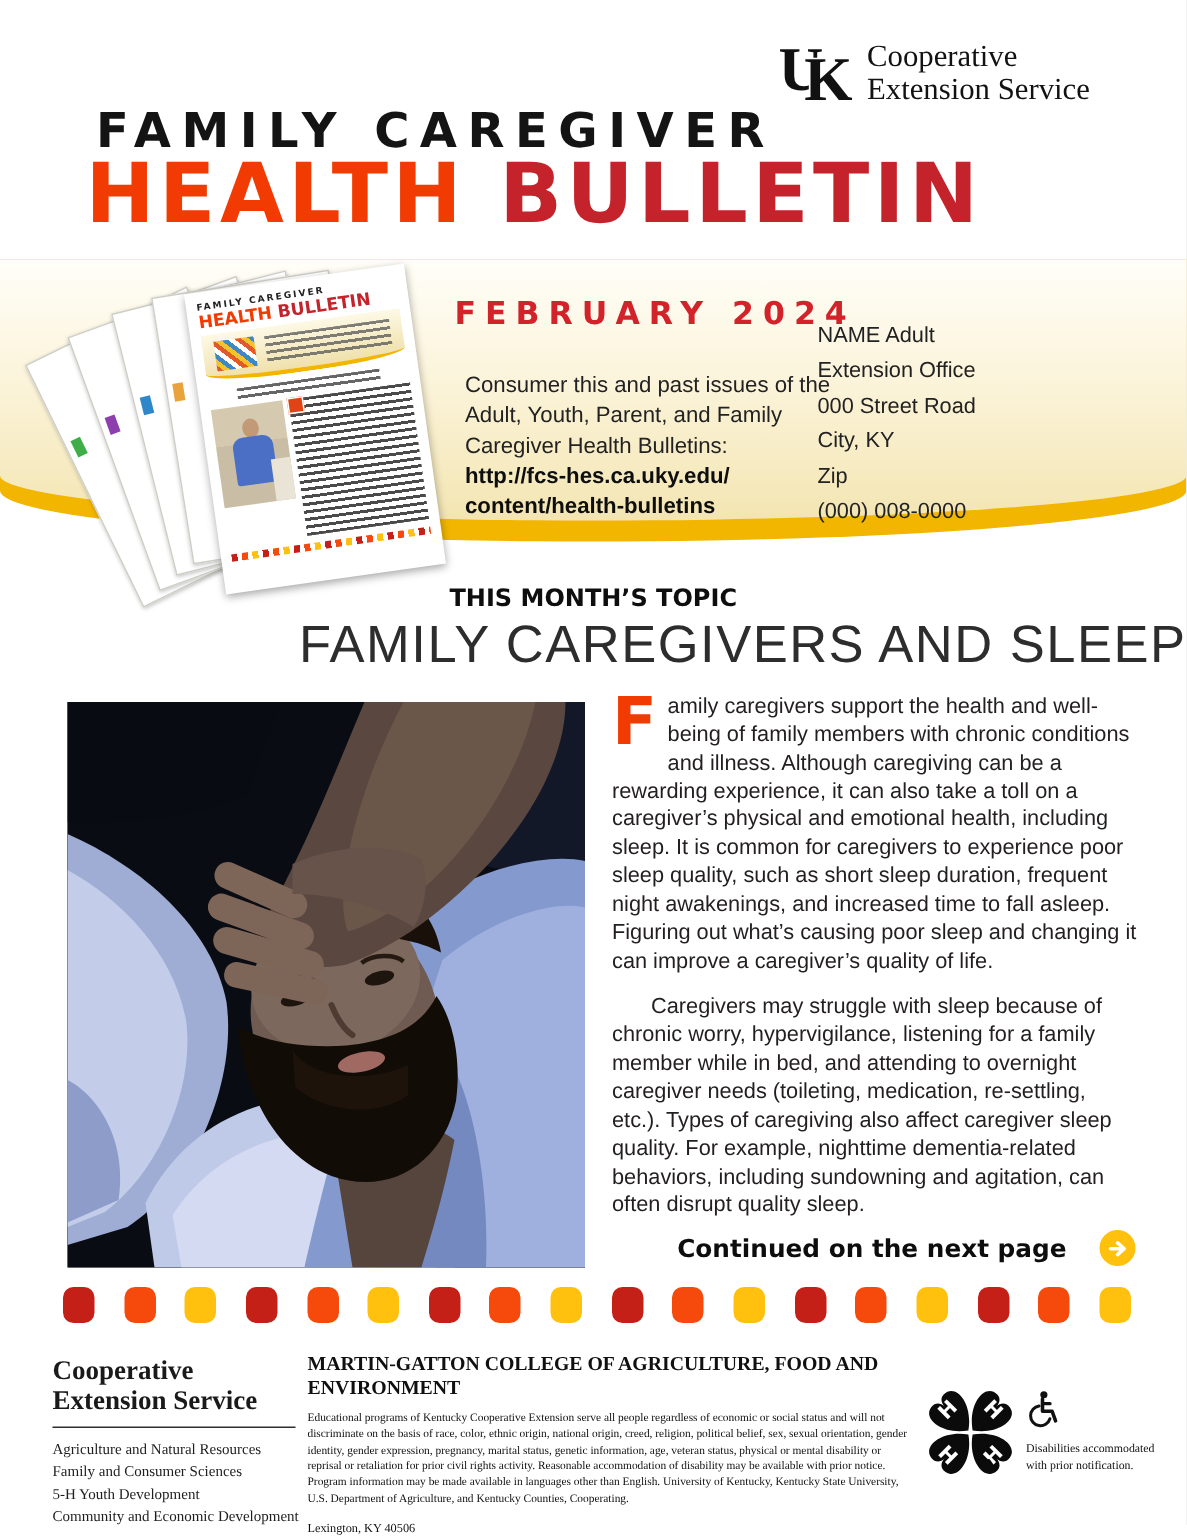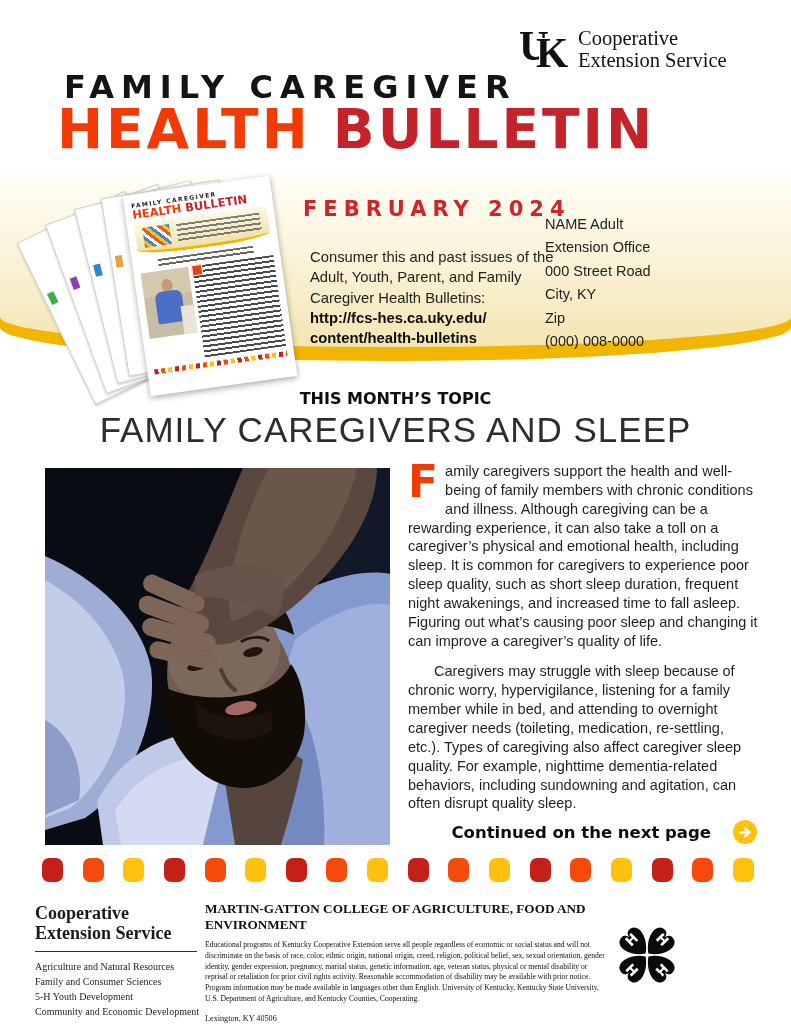--- a/index.html
+++ b/index.html
@@ -58,21 +58,21 @@
 
   .issue-date{position:absolute;left:303px;top:197px;font-family:"DejaVu Sans",sans-serif;
               font-size:21px;font-weight:800;letter-spacing:6px;color:#D2232A;white-space:nowrap;}
   .download{position:absolute;left:310px;top:247px;width:246px;font-size:14.8px;line-height:1.37;color:#222;}
   .download .url{font-weight:800;color:#0e0e0e;cursor:pointer;}
   .contact{position:absolute;left:545px;top:213px;width:190px;font-size:14.5px;line-height:1.62;color:#222;}
 
   
   .topic-label{position:absolute;top:389px;left:0;width:100%;text-align:center;
                font-family:"DejaVu Sans",sans-serif;font-size:16px;font-weight:800;color:#0e0e0e;}
-  .topic-title{position:absolute;top:410px;left:0;width:100%;text-align:center;
+  .topic-title{position:absolute;top:410px;left:0;width:100%;text-align:right;
                font-size:35px;font-weight:400;letter-spacing:1px;color:#2d2d2d;}
 
   
   .photo{position:absolute;left:45px;top:468px;width:345px;height:377px;background:#0a0c14;}
   .article{position:absolute;left:408px;top:462px;width:352px;font-size:14.5px;line-height:1.3;color:#231f20;}
   .dropcap{float:left;font-family:"DejaVu Sans",sans-serif;font-size:44px;line-height:36px;
            font-weight:800;color:#F23B02;margin:2px 7px 0 0;}
   .p2{margin-top:12px;text-indent:26px;}
   .continued{position:absolute;right:34px;top:820px;display:flex;align-items:center;gap:22px;
              font-family:"DejaVu Sans",sans-serif;font-weight:800;font-size:16.5px;color:#0d0d0d;}
@@ -297,14 +297,23 @@
         <text x="0" y="-1" font-family="DejaVu Sans, sans-serif" font-size="9" font-weight="bold" fill="#fff" text-anchor="middle" transform="rotate(180 0 -4)">H</text>
       </g>
       <g transform="translate(32,32) rotate(135) translate(0,-16) scale(1.55)">
         <path d="M0,9 C-10,2 -11,-10 -3.5,-10 C-1.2,-10 0,-8 0,-6 C0,-8 1.2,-10 3.5,-10 C11,-10 10,2 0,9 Z"></path>
         <text x="0" y="-1" font-family="DejaVu Sans, sans-serif" font-size="9" font-weight="bold" fill="#fff" text-anchor="middle" transform="rotate(180 0 -4)">H</text>
       </g>
       <rect x="44" y="50" width="4" height="10" rx="1.5" transform="rotate(-35 46 55)"></rect>
     </g>
   </svg>
 
+  <div class="f-access">
+    <svg width="22" height="26" viewBox="0 0 24 28">
+      <circle cx="13" cy="4" r="2.6" fill="#111"></circle>
+      <path d="M12 7 L12 16 L19 16 L21.5 23" stroke="#111" stroke-width="2.6" fill="none" stroke-linecap="round" stroke-linejoin="round"></path>
+      <path d="M12 10.5 L17.5 10.5" stroke="#111" stroke-width="2.3" stroke-linecap="round"></path>
+      <path d="M9.5 12.2 A7.2 7.2 0 1 0 17.4 21.5" stroke="#111" stroke-width="2.2" fill="none" stroke-linecap="round"></path>
+    </svg>
+    <div class="f-disab">Disabilities accommodated with prior notification.</div>
+  </div>
 
 </div>
 
 </body></html>

